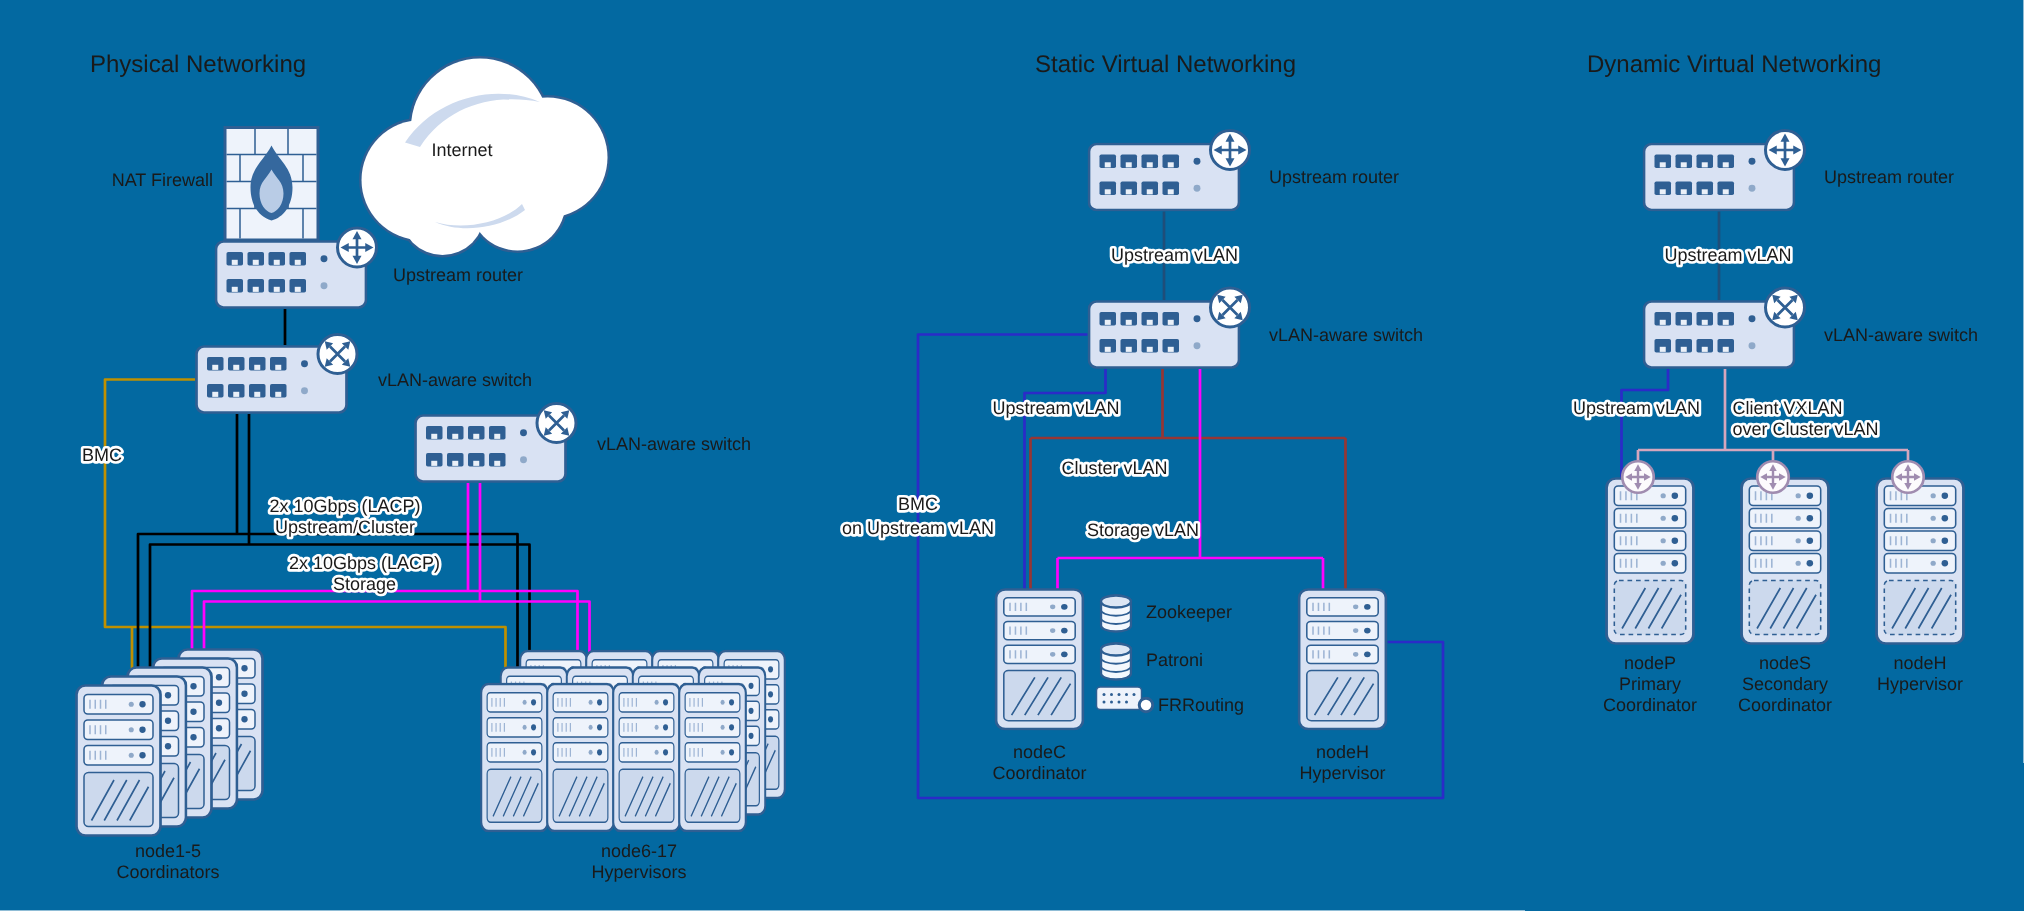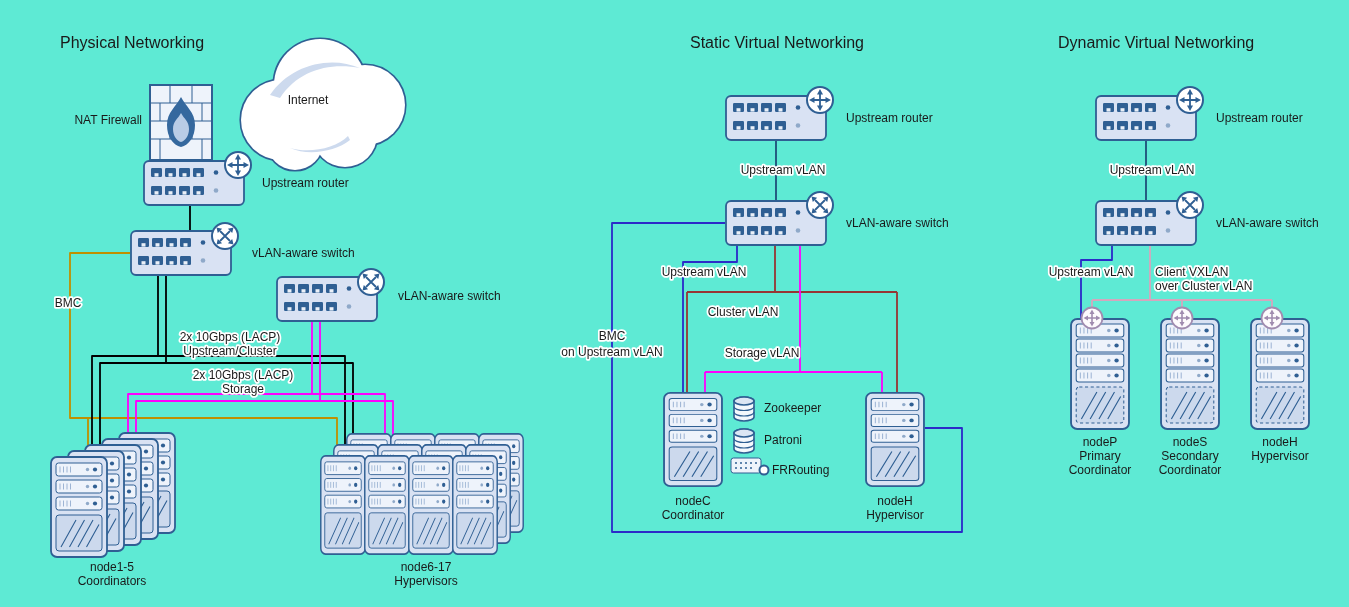--- a/index.html
+++ b/index.html
@@ -1,16 +1,16 @@
 <!DOCTYPE html>
 <html style="--stroke: #2f5f93; --boxfill: #d9e2f3; --bayfill: #eef3fb; --hatchfill: #ccd9ed; --ink: #1a1a1a; --black: #000000; --gold: #bf9000; --magenta: #ff00ff; --blue: #2b2bc8; --navy: #1f4e79; --red: #963634; --pink: #d5a6bd; --mauve: #a08cb0;"><head>
 <meta charset="utf-8">
 <style>
   html,body{margin:0;padding:0;background:#ffffff;}
-  .stage{width:1349px;height:607px;position:relative;background:#5eead4;overflow:hidden;}
+  .stage{width:1349px;height:607px;position:relative;background:#0369a1;overflow:hidden;}
   svg text{font-family:"Liberation Sans","DejaVu Sans",sans-serif;fill:var(--ink);}
   .title{font-size:16px;}
   .lab{font-size:12px;}
   .halo{paint-order:stroke;stroke:#ffffff;stroke-width:3.5px;stroke-linejoin:round;}
   .srv{fill:var(--boxfill);stroke:var(--stroke);stroke-width:1.8;}
   .bayr{fill:var(--bayfill);stroke:var(--stroke);stroke-width:1;}
   .grille{stroke:#9db4d4;stroke-width:1;fill:none;}
   .dotA{fill:var(--stroke);}
   .dotB{fill:#8fa9c9;}
   .hatchr{fill:var(--hatchfill);stroke:var(--stroke);stroke-width:1;}

